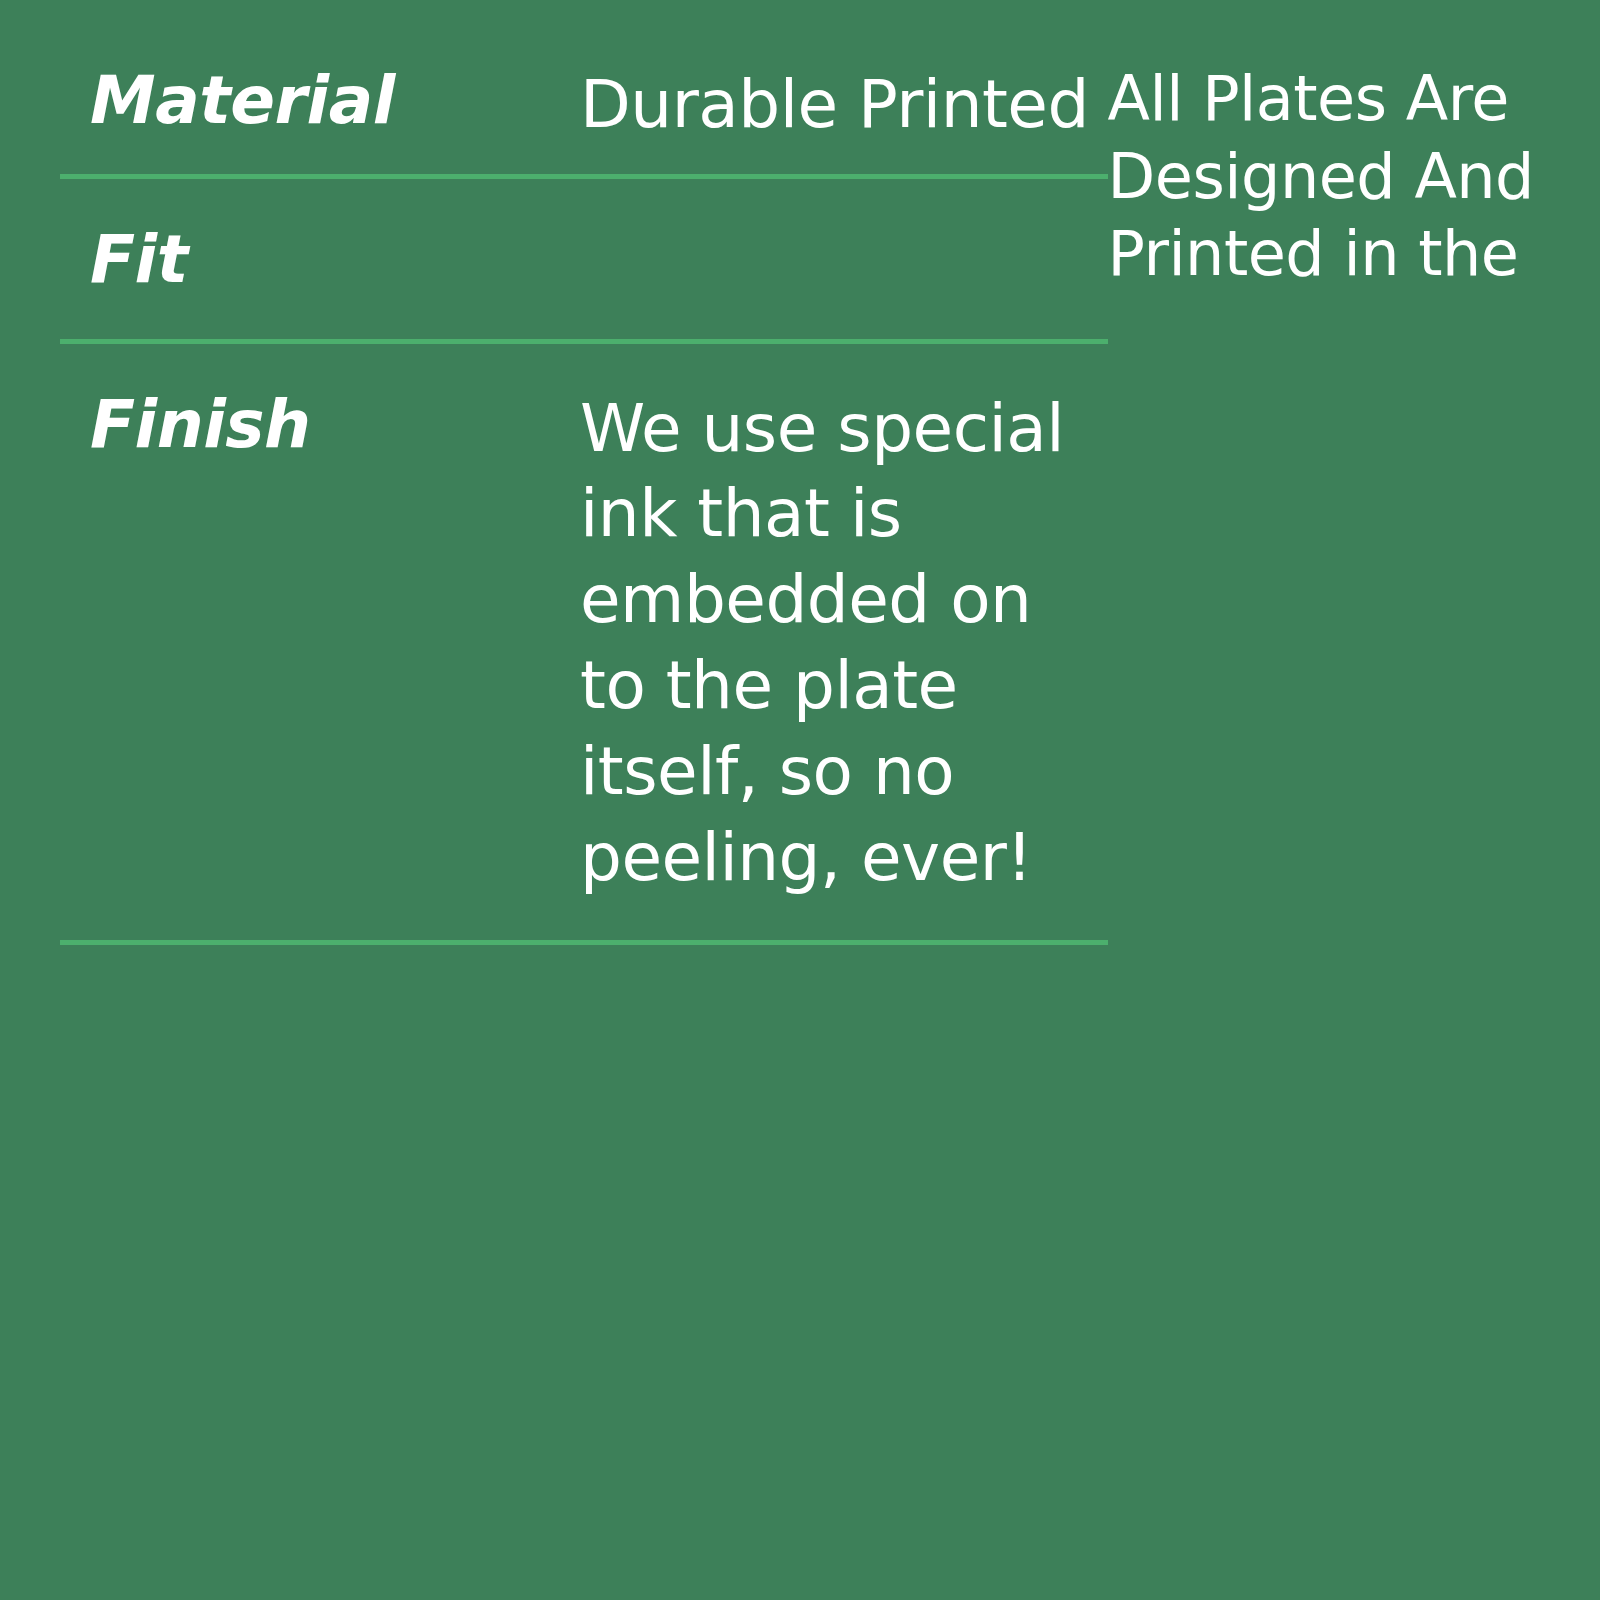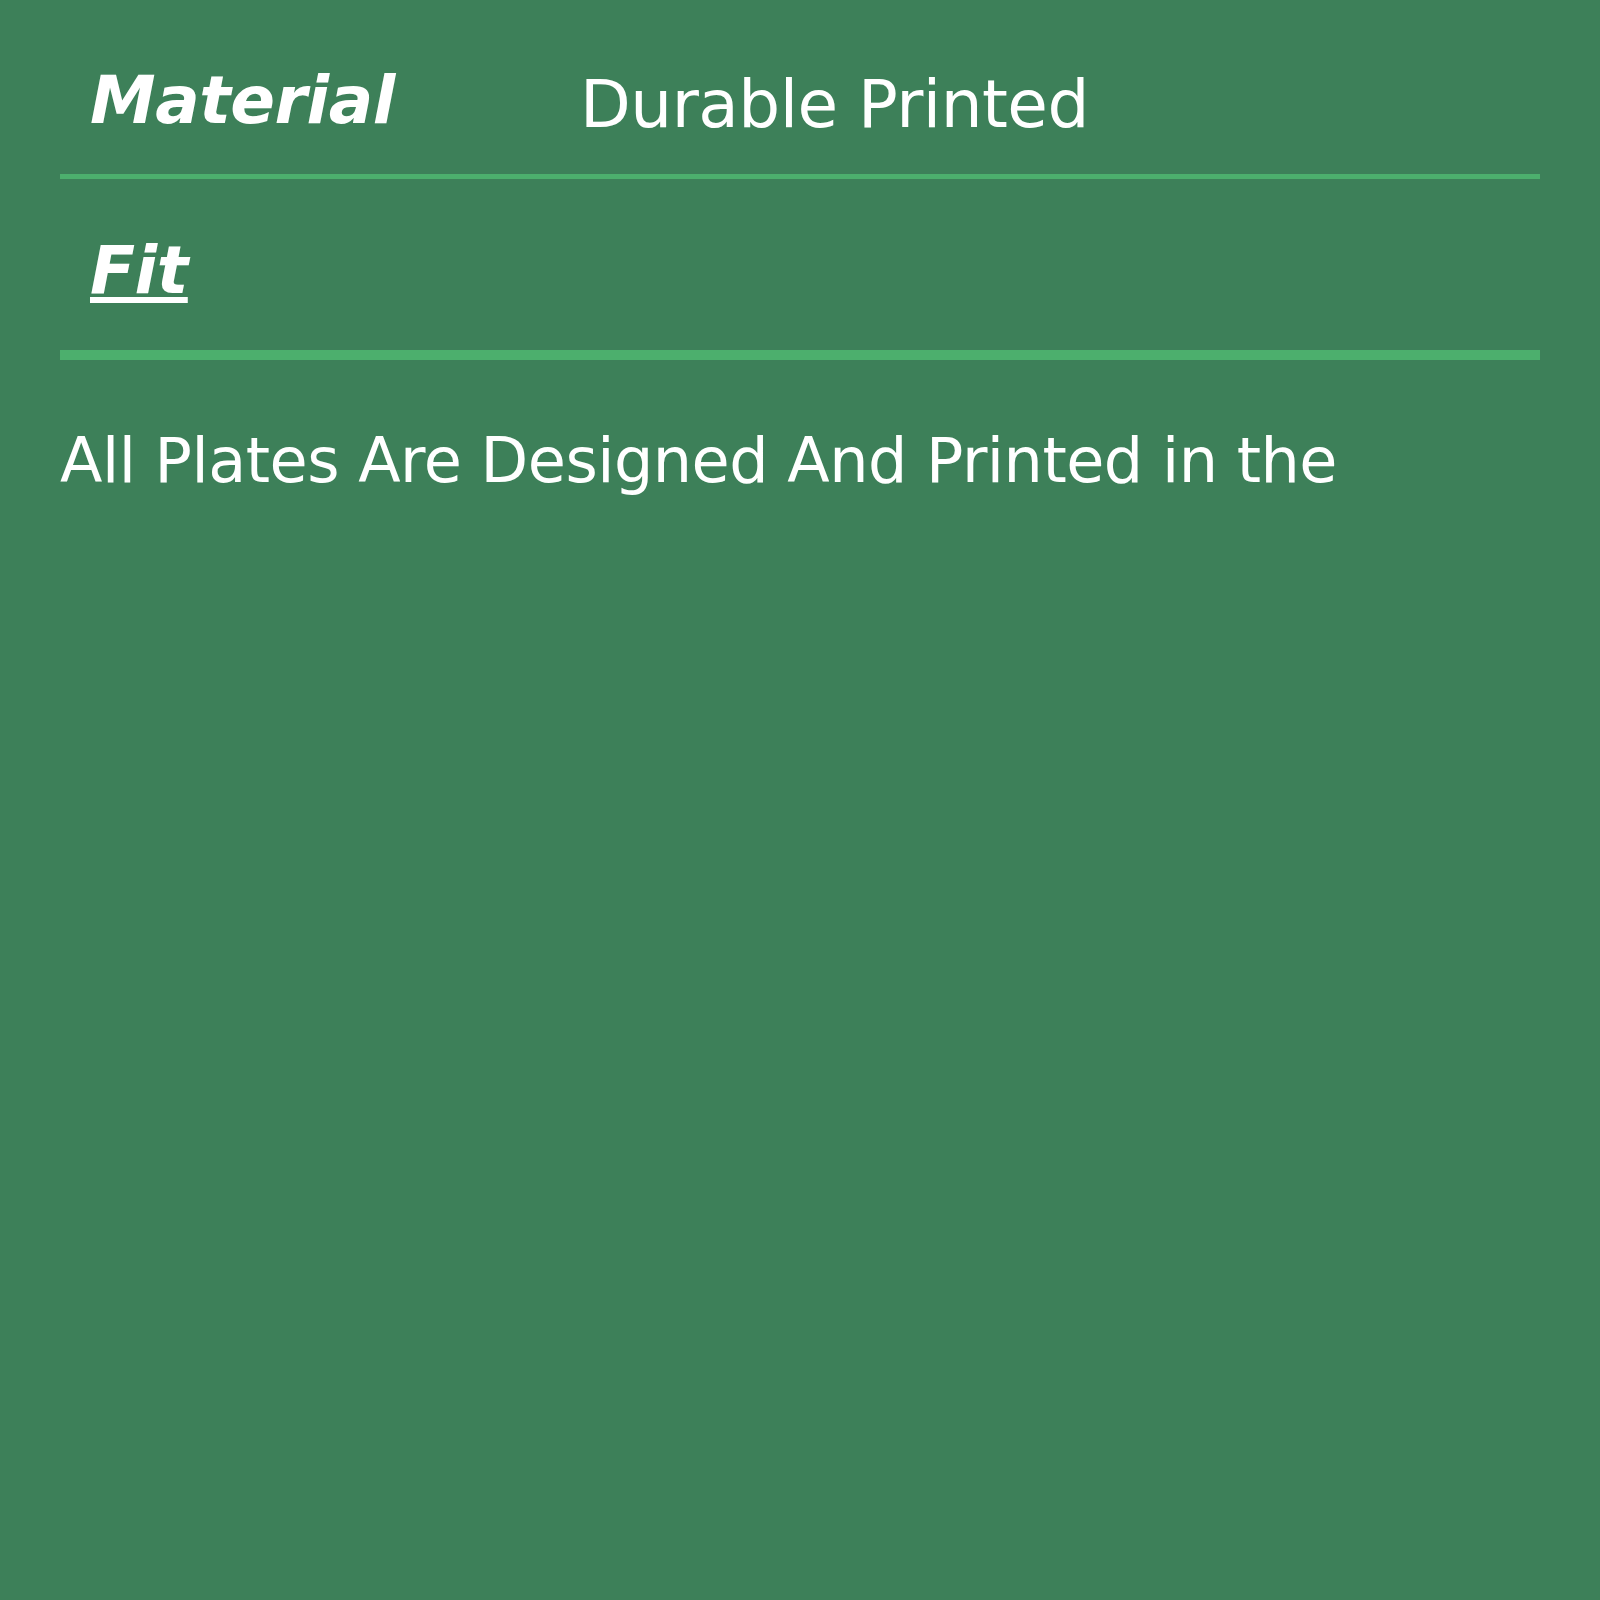--- a/index.html
+++ b/index.html
@@ -13,22 +13,21 @@
     font-family: "DejaVu Sans", sans-serif;
     color: #ffffff;
     overflow: hidden;
   }
   .sheet {
     width: 1600px;
     height: 1464px;
     box-sizing: border-box;
     padding: 34px 60px 0 60px;
     display: flex;
-    flex-direction: column;
-    gap: 36px;
+    flex-direction: row;
   }
   .spec-table {
     display: flex;
     flex-direction: column;
   }
   .spec-row {
     display: flex;
     flex-direction: row;
     align-items: flex-start;
   }
@@ -50,23 +49,22 @@
     letter-spacing: -0.5px;
     padding-right: 10px;
   }
   .row-material .spec-label,
   .row-material .spec-value {
     padding-top: 28px;
     padding-bottom: 26px;
   }
   .row-fit .spec-label,
   .row-fit .spec-value {
-    padding-top: 53px;
+    padding-top: 42px;
     padding-bottom: 40px;
-    text-decoration: underline;
   }
   .row-finish .spec-label,
   .row-finish .spec-value {
     padding-top: 42px;
     padding-bottom: 40px;
   }
   .divider {
     height: 5px;
     background: #4caf6d;
     width: 100%;
@@ -94,20 +92,24 @@
     </div>
 
     <div class="divider"></div>
 
     <div class="spec-row row-fit">
       <div class="spec-label">Fit</div>
     </div>
 
     <div class="divider"></div>
 
+    <div class="spec-row row-finish">
+      <div class="spec-label">Finish</div>
+      <div class="spec-value">We use special ink that is embedded on to the plate itself, so no peeling, ever!</div>
+    </div>
 
     <div class="divider"></div>
 
   </div>
 
   <div class="footer">
     <span class="footer-line">All Plates Are Designed And Printed in the</span>
   </div>
 
 </div>

